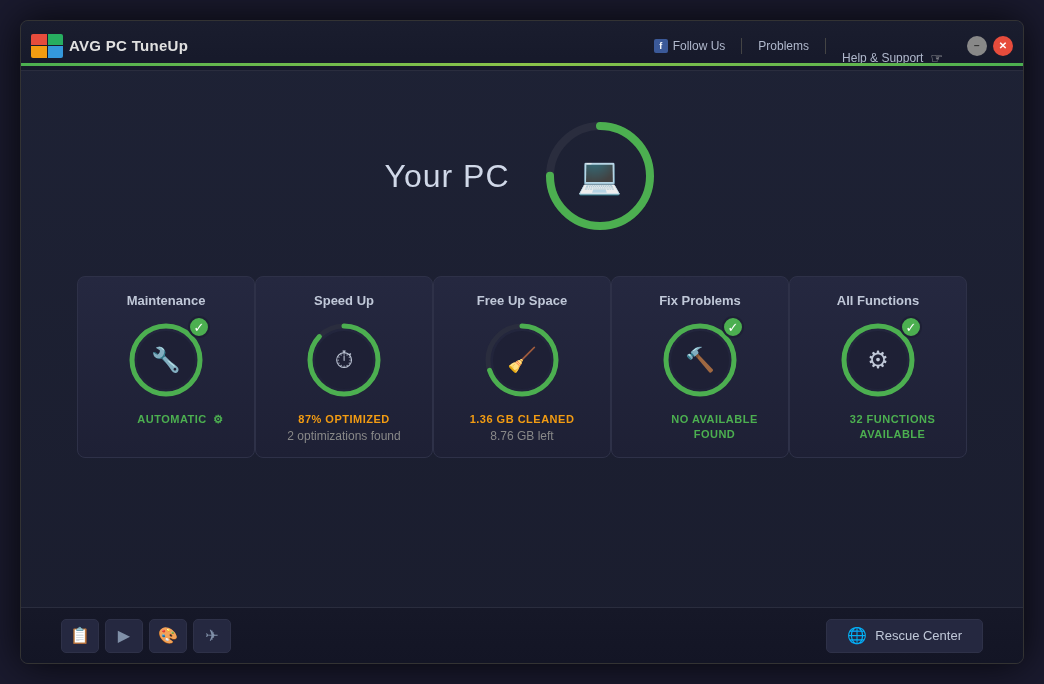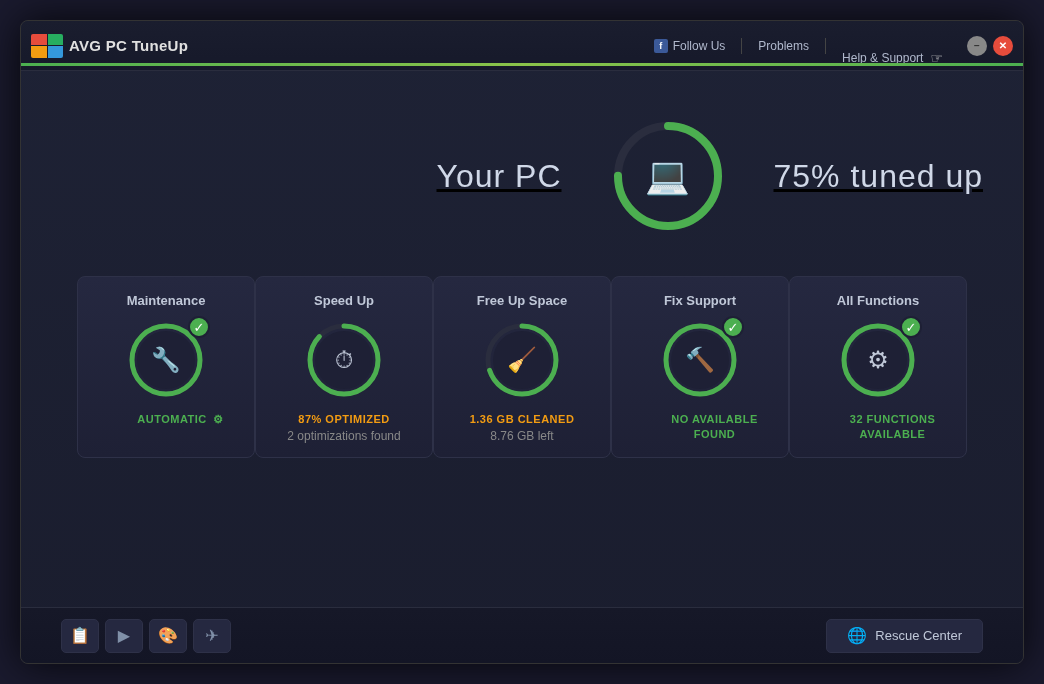--- a/index.html
+++ b/index.html
@@ -123,25 +123,24 @@
       right: 0;
     }
     
     .main-content {
       padding: 45px 40px 20px;
     }
     
     .hero {
       display: flex;
       align-items: center;
-      justify-content: flex-end;
-      gap: 16px;
+      justify-content: center;
+      gap: 0;
       margin-bottom: 40px;
       position: relative;
-      text-decoration: underline;
     }
     .hero-text-left {
       color: #d0d8e8;
       font-size: 32px;
       font-weight: 300;
       letter-spacing: 1px;
       margin-right: 30px;
     }
     .hero-text-right {
       color: #d0d8e8;
@@ -387,21 +386,20 @@
       <span class="hero-text-left">Your PC</span>
       <div class="circle-container">
         <svg class="circle-svg">
           <circle class="circle-bg" cx="60" cy="60" r="50"></circle>
           <circle class="circle-progress" cx="60" cy="60" r="50"></circle>
         </svg>
         <div class="circle-inner">
           <span class="laptop-icon">💻</span>
         </div>
       </div>
-      <span class="hero-text-right">75% tuned up</span>
     </div>
 
     <div class="cards-row">
 
       <div class="card">
         <span class="card-title">Maintenance</span>
         <div class="card-circle">
           <svg class="card-circle-svg">
             <circle class="card-circle-bg" cx="40" cy="40" r="34"></circle>
             <circle class="card-circle-progress" cx="40" cy="40" r="34" stroke-dasharray="213.6" stroke-dashoffset="0"></circle>
@@ -434,21 +432,21 @@
             <circle class="card-circle-bg" cx="40" cy="40" r="34"></circle>
             <circle class="card-circle-progress" cx="40" cy="40" r="34" stroke-dasharray="213.6" stroke-dashoffset="64.1"></circle>
           </svg>
           <div class="card-circle-inner">🧹</div>
         </div>
         <div class="card-status status-orange">1.36 GB CLEANED</div>
         <div class="card-substatus">8.76 GB left</div>
       </div>
 
       <div class="card">
-        <span class="card-title">Fix Support</span>
+        <span class="card-title">Fix Problems</span>
         <div class="card-circle">
           <svg class="card-circle-svg">
             <circle class="card-circle-bg" cx="40" cy="40" r="34"></circle>
             <circle class="card-circle-progress" cx="40" cy="40" r="34" stroke-dasharray="213.6" stroke-dashoffset="0"></circle>
           </svg>
           <div class="card-circle-inner">🔨</div>
           <div class="card-circle-badge">✓</div>
         </div>
         <div class="card-status status-green">NO AVAILABLE FOUND</div>
       </div>

